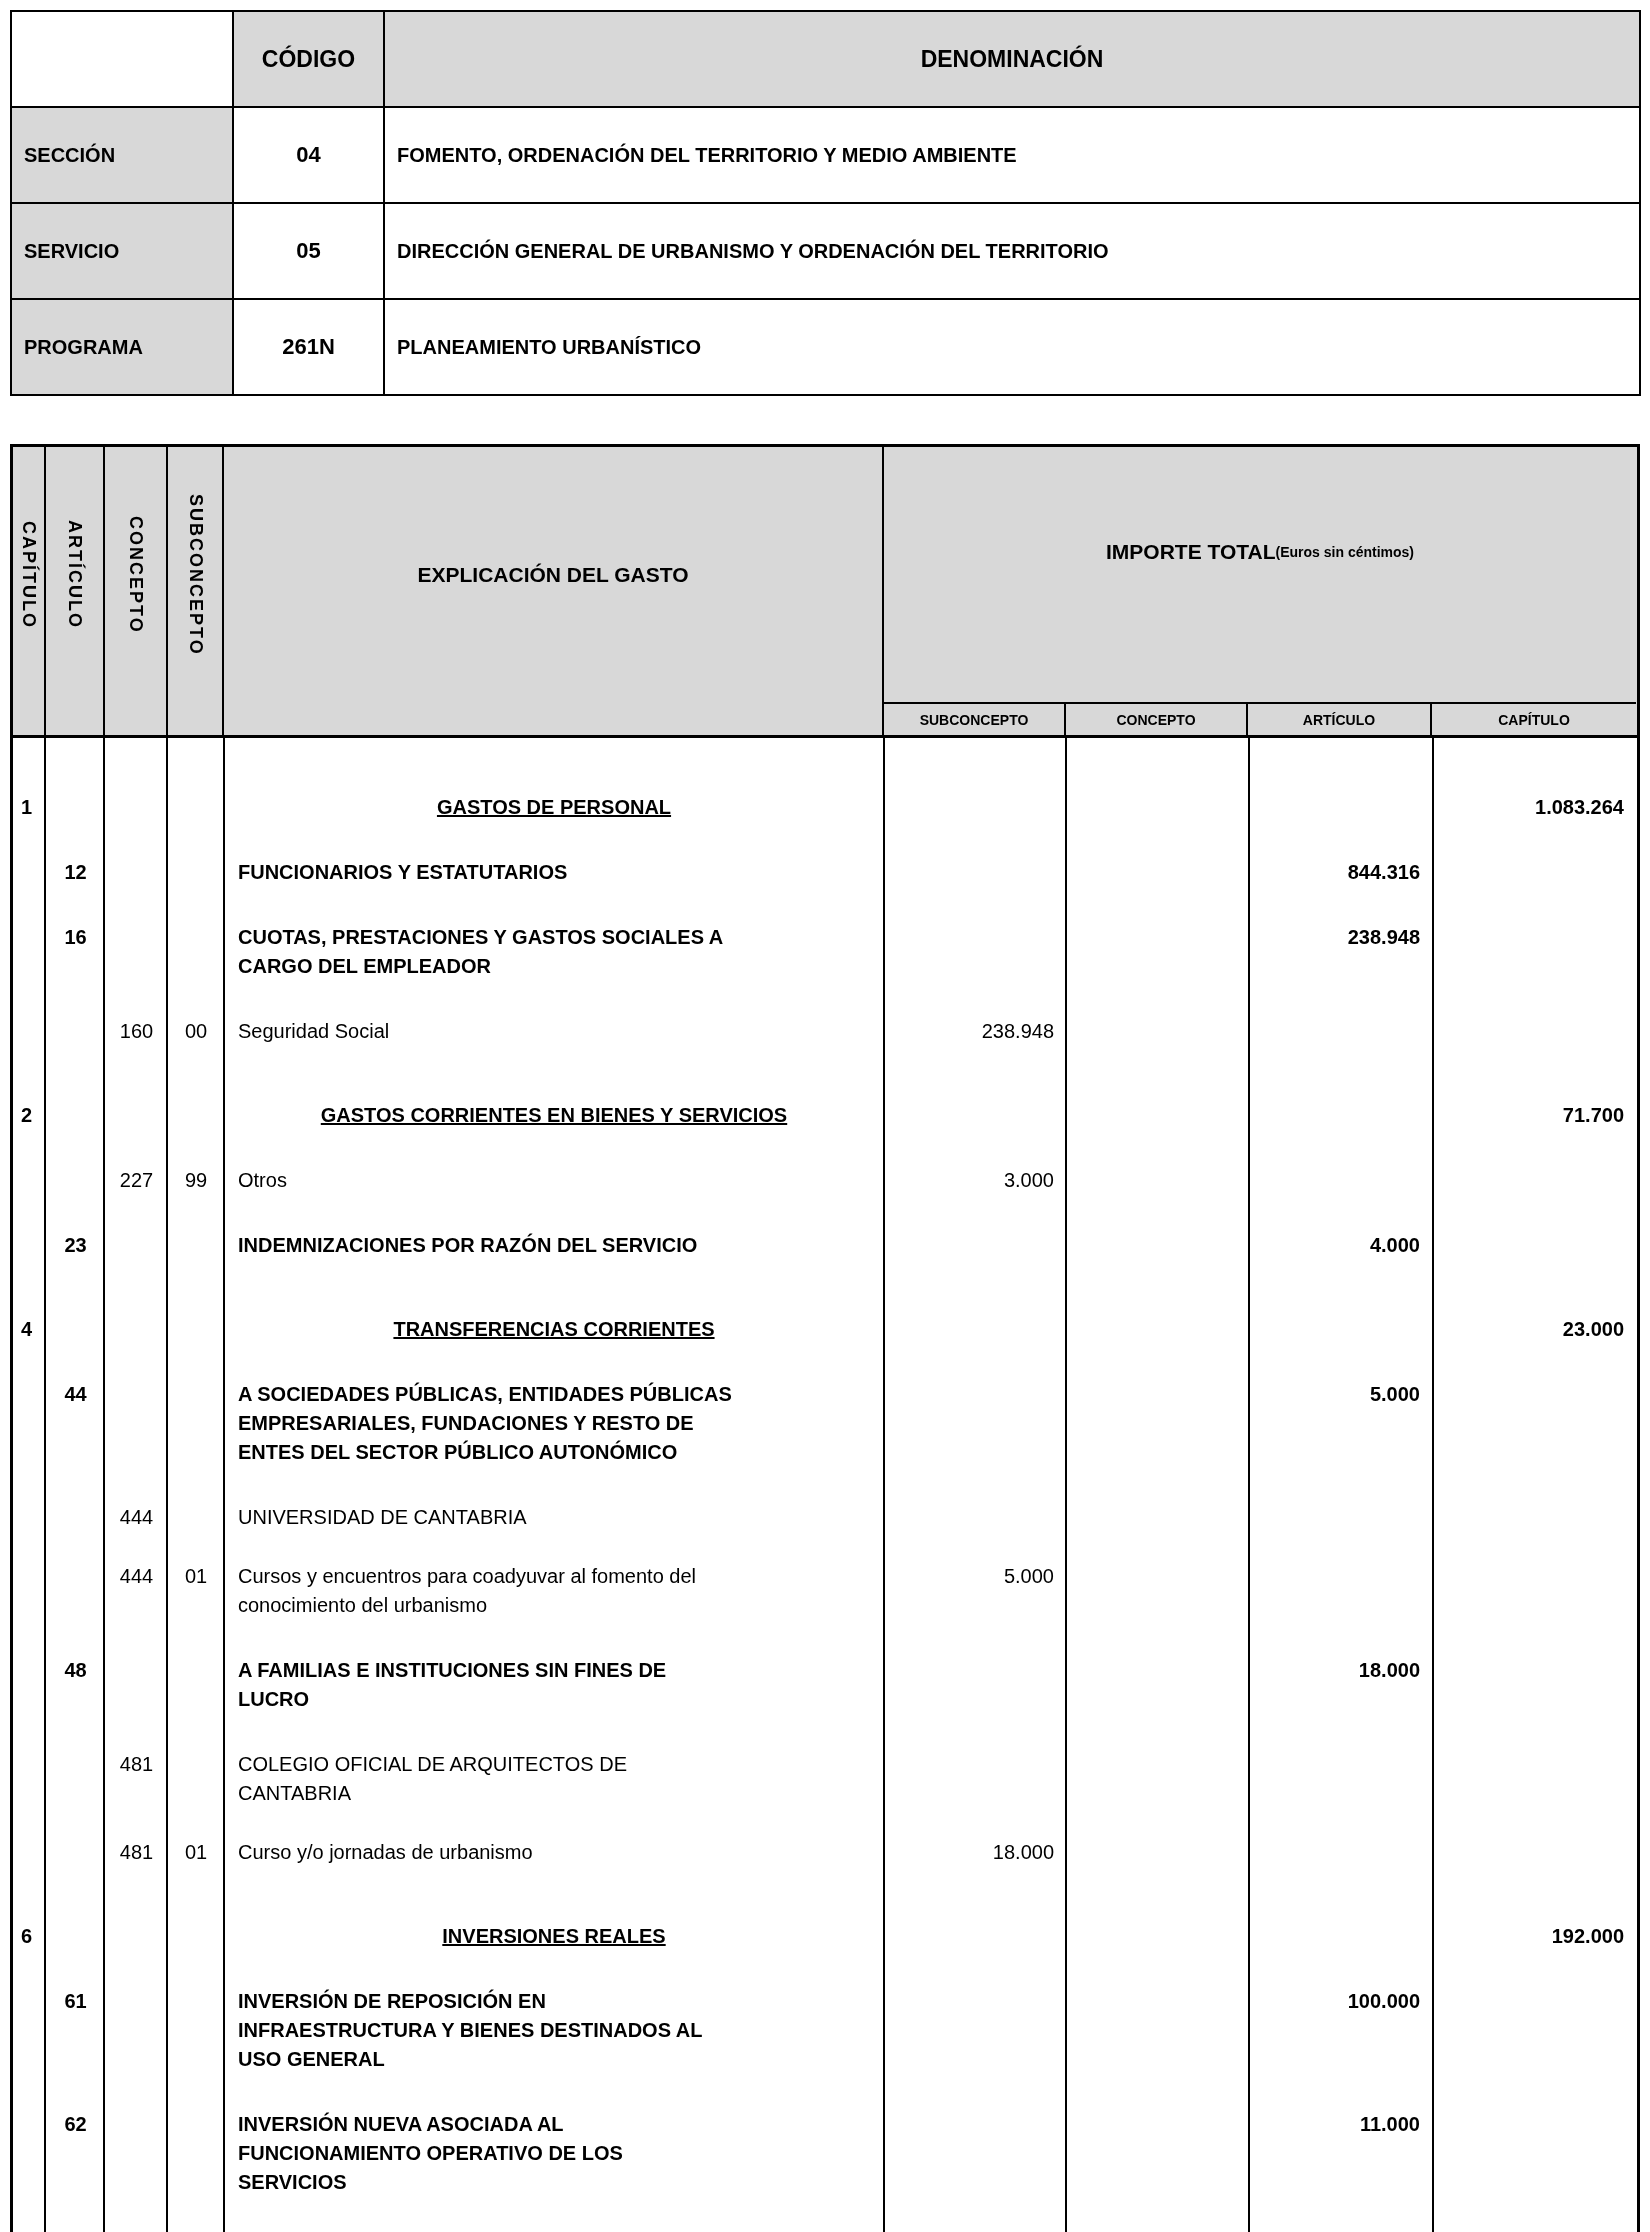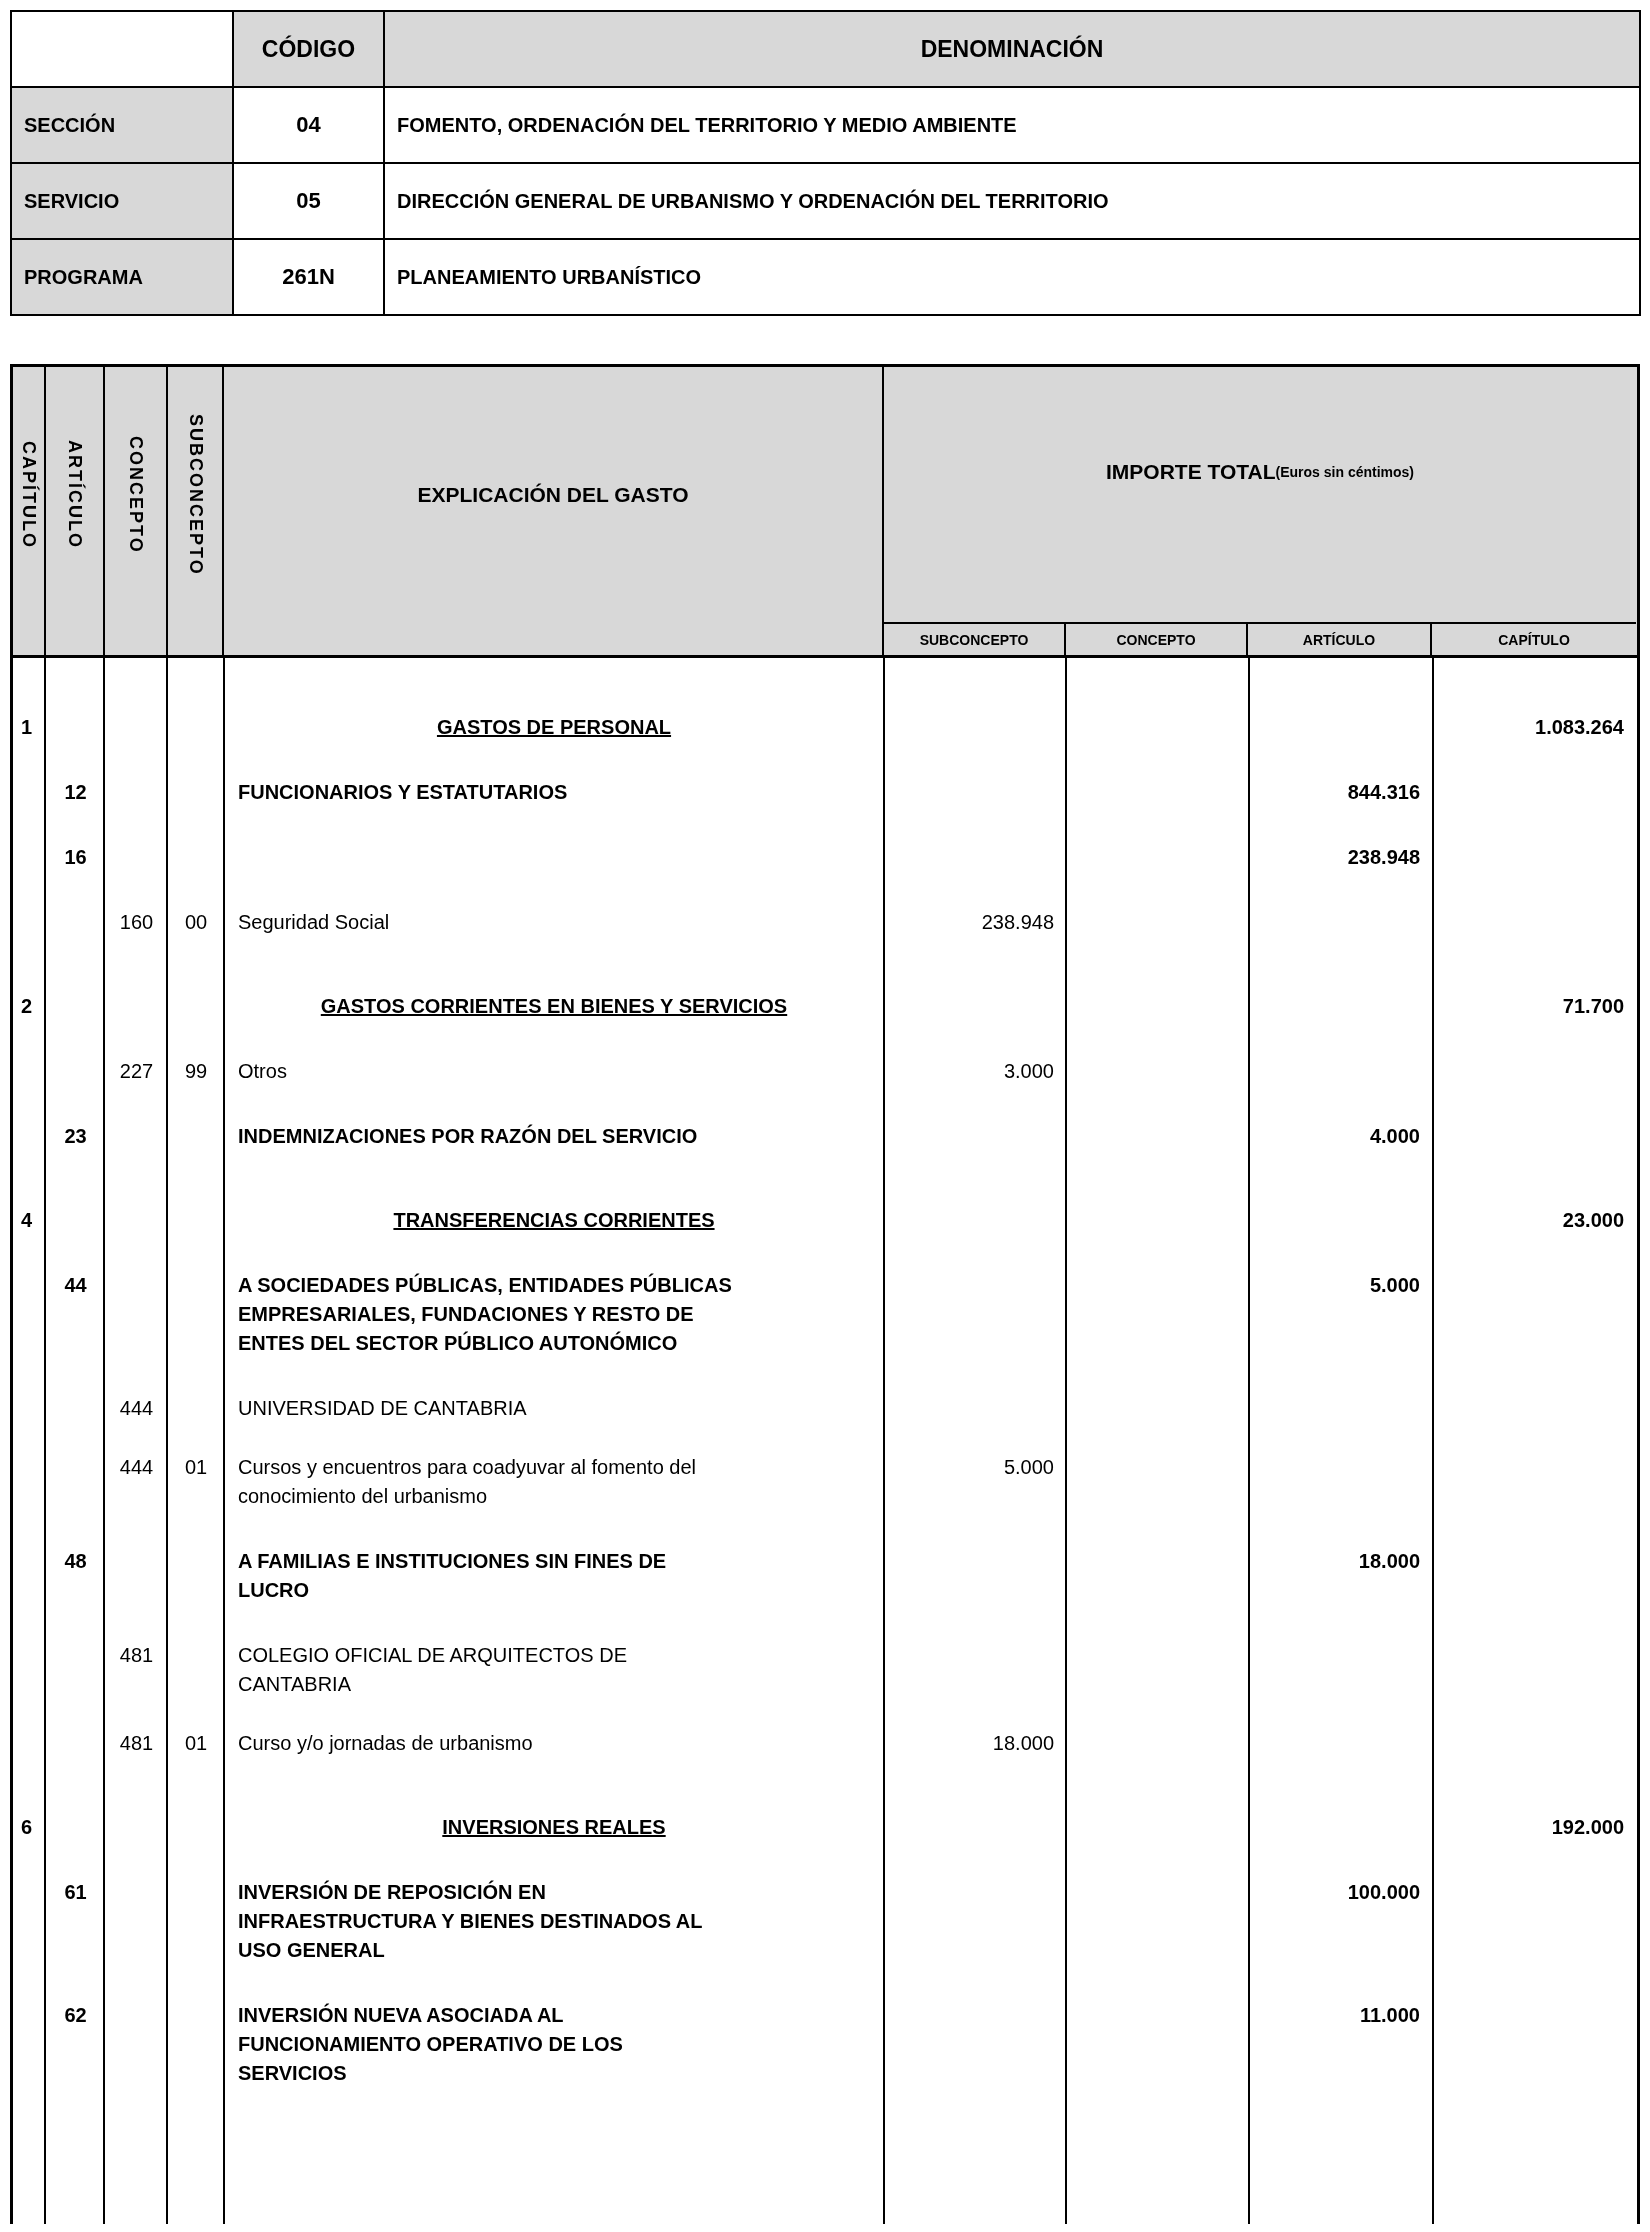--- a/index.html
+++ b/index.html
@@ -2,21 +2,21 @@
 <html><head>
 <meta charset="utf-8">
 <style>
   * { box-sizing: border-box; margin: 0; padding: 0; }
   html, body { width: 1650px; height: 2233px; overflow: hidden; }
   body { background: #fff; color: #000; font-family: "Liberation Sans", sans-serif; }
   .page { padding: 10px 10px 0 10px; }
 
   
   table.tt { border-collapse: collapse; width: 1631px; table-layout: fixed; }
-  table.tt td { border: 2px solid #000; height: 76px; vertical-align: middle; padding: 16px 12px; overflow: hidden; white-space: nowrap; }
+  table.tt td { border: 2px solid #000; height: 96px; vertical-align: middle; padding: 16px 12px; overflow: hidden; white-space: nowrap; }
   td.tt-blank { border: none; background: #fff; }
   .tt-gray { background: #d8d8d8; }
   .tt-chead { font-weight: bold; font-size: 23px; text-align: center; }
   .tt-label { font-weight: bold; font-size: 20px; }
   .tt-code  { font-weight: bold; font-size: 22px; text-align: center; }
   .tt-den   { font-weight: bold; font-size: 20px; }
 
   
   .mt { margin-top: 48px; border: 3px solid #000; border-bottom: none; height: 1860px; overflow: hidden; }
   .grid9 { display: grid; grid-template-columns: 33px 59px 63px 56px 660px 182px 182px 184px 204px; }
@@ -145,20 +145,21 @@
       </div>
 
       <div class="row row-article grid9">
         <div class="c-art">12</div>
         <div class="c-exp">FUNCIONARIOS Y ESTATUTARIOS</div>
         <div class="amount bold a-art">844.316</div>
       </div>
 
       <div class="row row-article grid9">
         <div class="c-art">16</div>
+        <div class="c-exp">CUOTAS, PRESTACIONES Y GASTOS SOCIALES A CARGO DEL EMPLEADOR</div>
         <div class="amount bold a-art">238.948</div>
       </div>
 
       <div class="row row-sub grid9">
         <div class="c-con">160</div>
         <div class="c-sub">00</div>
         <div class="c-exp">Seguridad Social</div>
         <div class="amount a-sub">238.948</div>
       </div>
 

